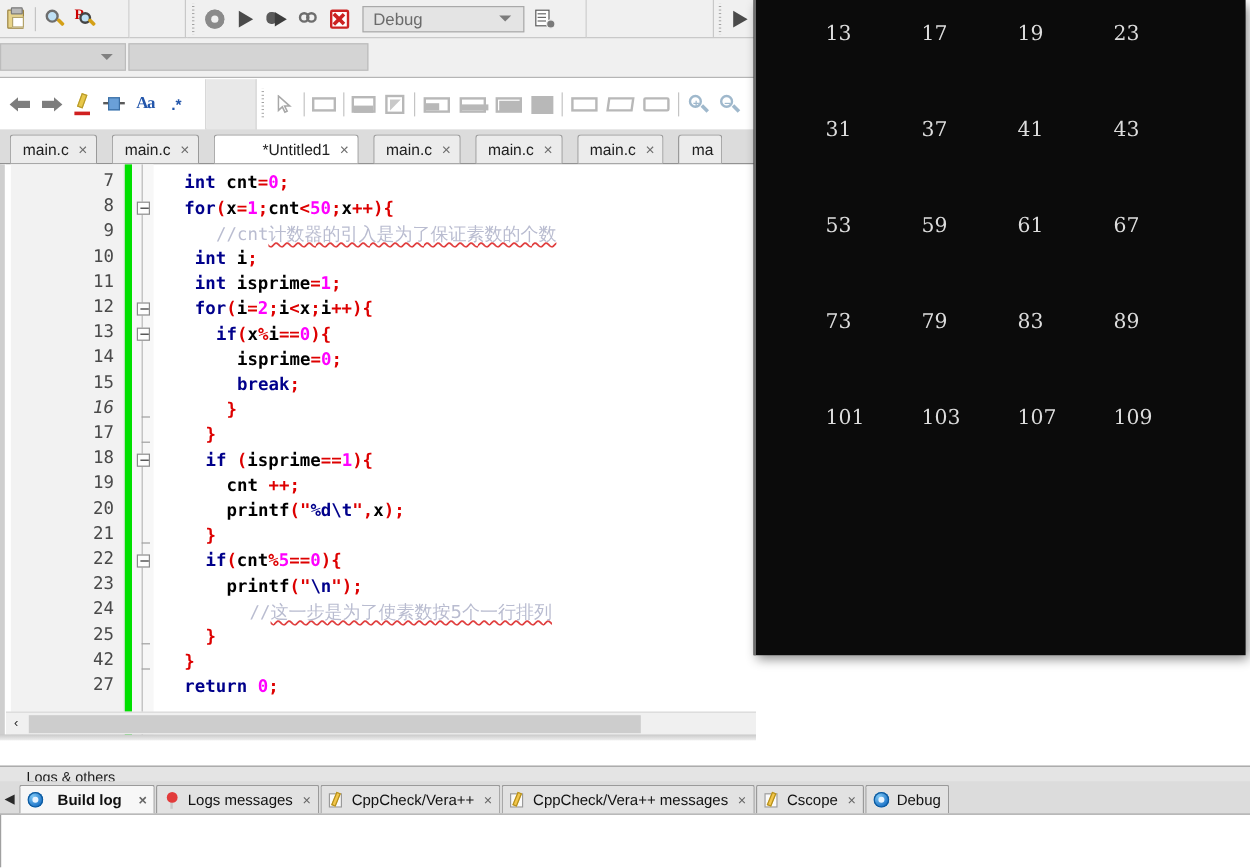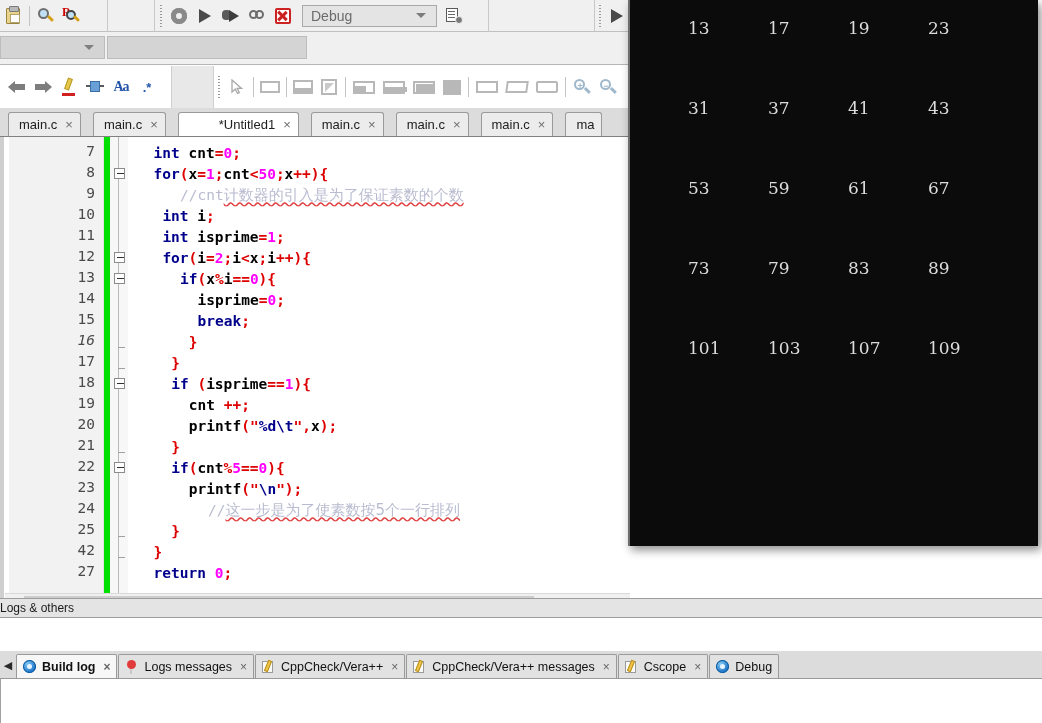--- a/index.html
+++ b/index.html
@@ -209,44 +209,44 @@
   .ed-hscroll .thumb {
     height:15px; width:510px; background:#cdcdcd; margin-left:2px;
   }
   .ed-bottom-edge {
     position:absolute; left:0; top:612px; width:630px; height:5px;
     background:linear-gradient(to bottom,#c8c8c8,#efefef);
   }
 
   
   .logs-header {
-    position:absolute; left:0; top:598px; width:1042px; height:20px;
+    position:absolute; left:0; top:638px; width:1042px; height:20px;
     background:#e4e4e4; border-top:1px solid #9e9e9e; border-bottom:1px solid #9e9e9e;
-    display:flex; align-items:center; padding-left:0;
+    display:flex; align-items:center; padding-left:22px;
     font-size:12px; color:#1a1a1a;
   }
   .logs-tabs {
     position:absolute; left:0; top:651px; width:1042px; height:28px;
     background:#dcdcdc;
     display:flex; align-items:flex-end;
     border-bottom:1px solid #9a9a9a;
     overflow:hidden;
   }
   .logs-tabs .navbtn {
     width:16px;height:26px;display:flex;align-items:center;justify-content:center;
     font-size:11px;color:#2a2a2a;
   }
   .ltab {
     height:24px; background:#e2e2e2; border:1px solid #9a9a9a; border-bottom:none;
     border-radius:2px 2px 0 0;
     display:flex; align-items:center; gap:6px;
     padding:0 6px 0 6px; margin-right:1px;
     font-size:12.5px; color:#111; white-space:nowrap;
   }
-  .ltab.active { background:#f7f7f7; font-weight:bold; }
+  .ltab.active { background:#f7f7f7; font-weight:bold;gap:12px; }
   .ltab .x { color:#666; font-size:12px; margin-left:2px; }
   .ic-cb { width:13px;height:13px;border-radius:50%;background:radial-gradient(circle at 35% 30%, #7fc8f5, #1d74c8 70%);
            box-shadow: inset 0 0 0 1px #0d5a9e; position:relative; flex:none;}
   .ic-cb:after{content:"";position:absolute;left:4px;top:4px;width:5px;height:5px;border-radius:50%;background:#e8f4ff;}
   .ic-pin { width:13px;height:14px;position:relative;flex:none;}
   .ic-pin .hd{position:absolute;left:2px;top:0;width:9px;height:9px;border-radius:50%;background:#e23b3b;}
   .ic-pin .nd{position:absolute;left:5px;top:7px;width:2px;height:7px;background:#c9c9c9;}
   .ic-pen { width:13px;height:14px;position:relative;flex:none;}
   .ic-pen .sh{position:absolute;left:0;top:1px;width:11px;height:12px;background:#fafafa;border:1px solid #9a9a9a;}
   .ic-pen .pc{position:absolute;left:4px;top:0px;width:4px;height:12px;background:#f3c64a;border:1px solid #b38f1f;transform:rotate(22deg);}

